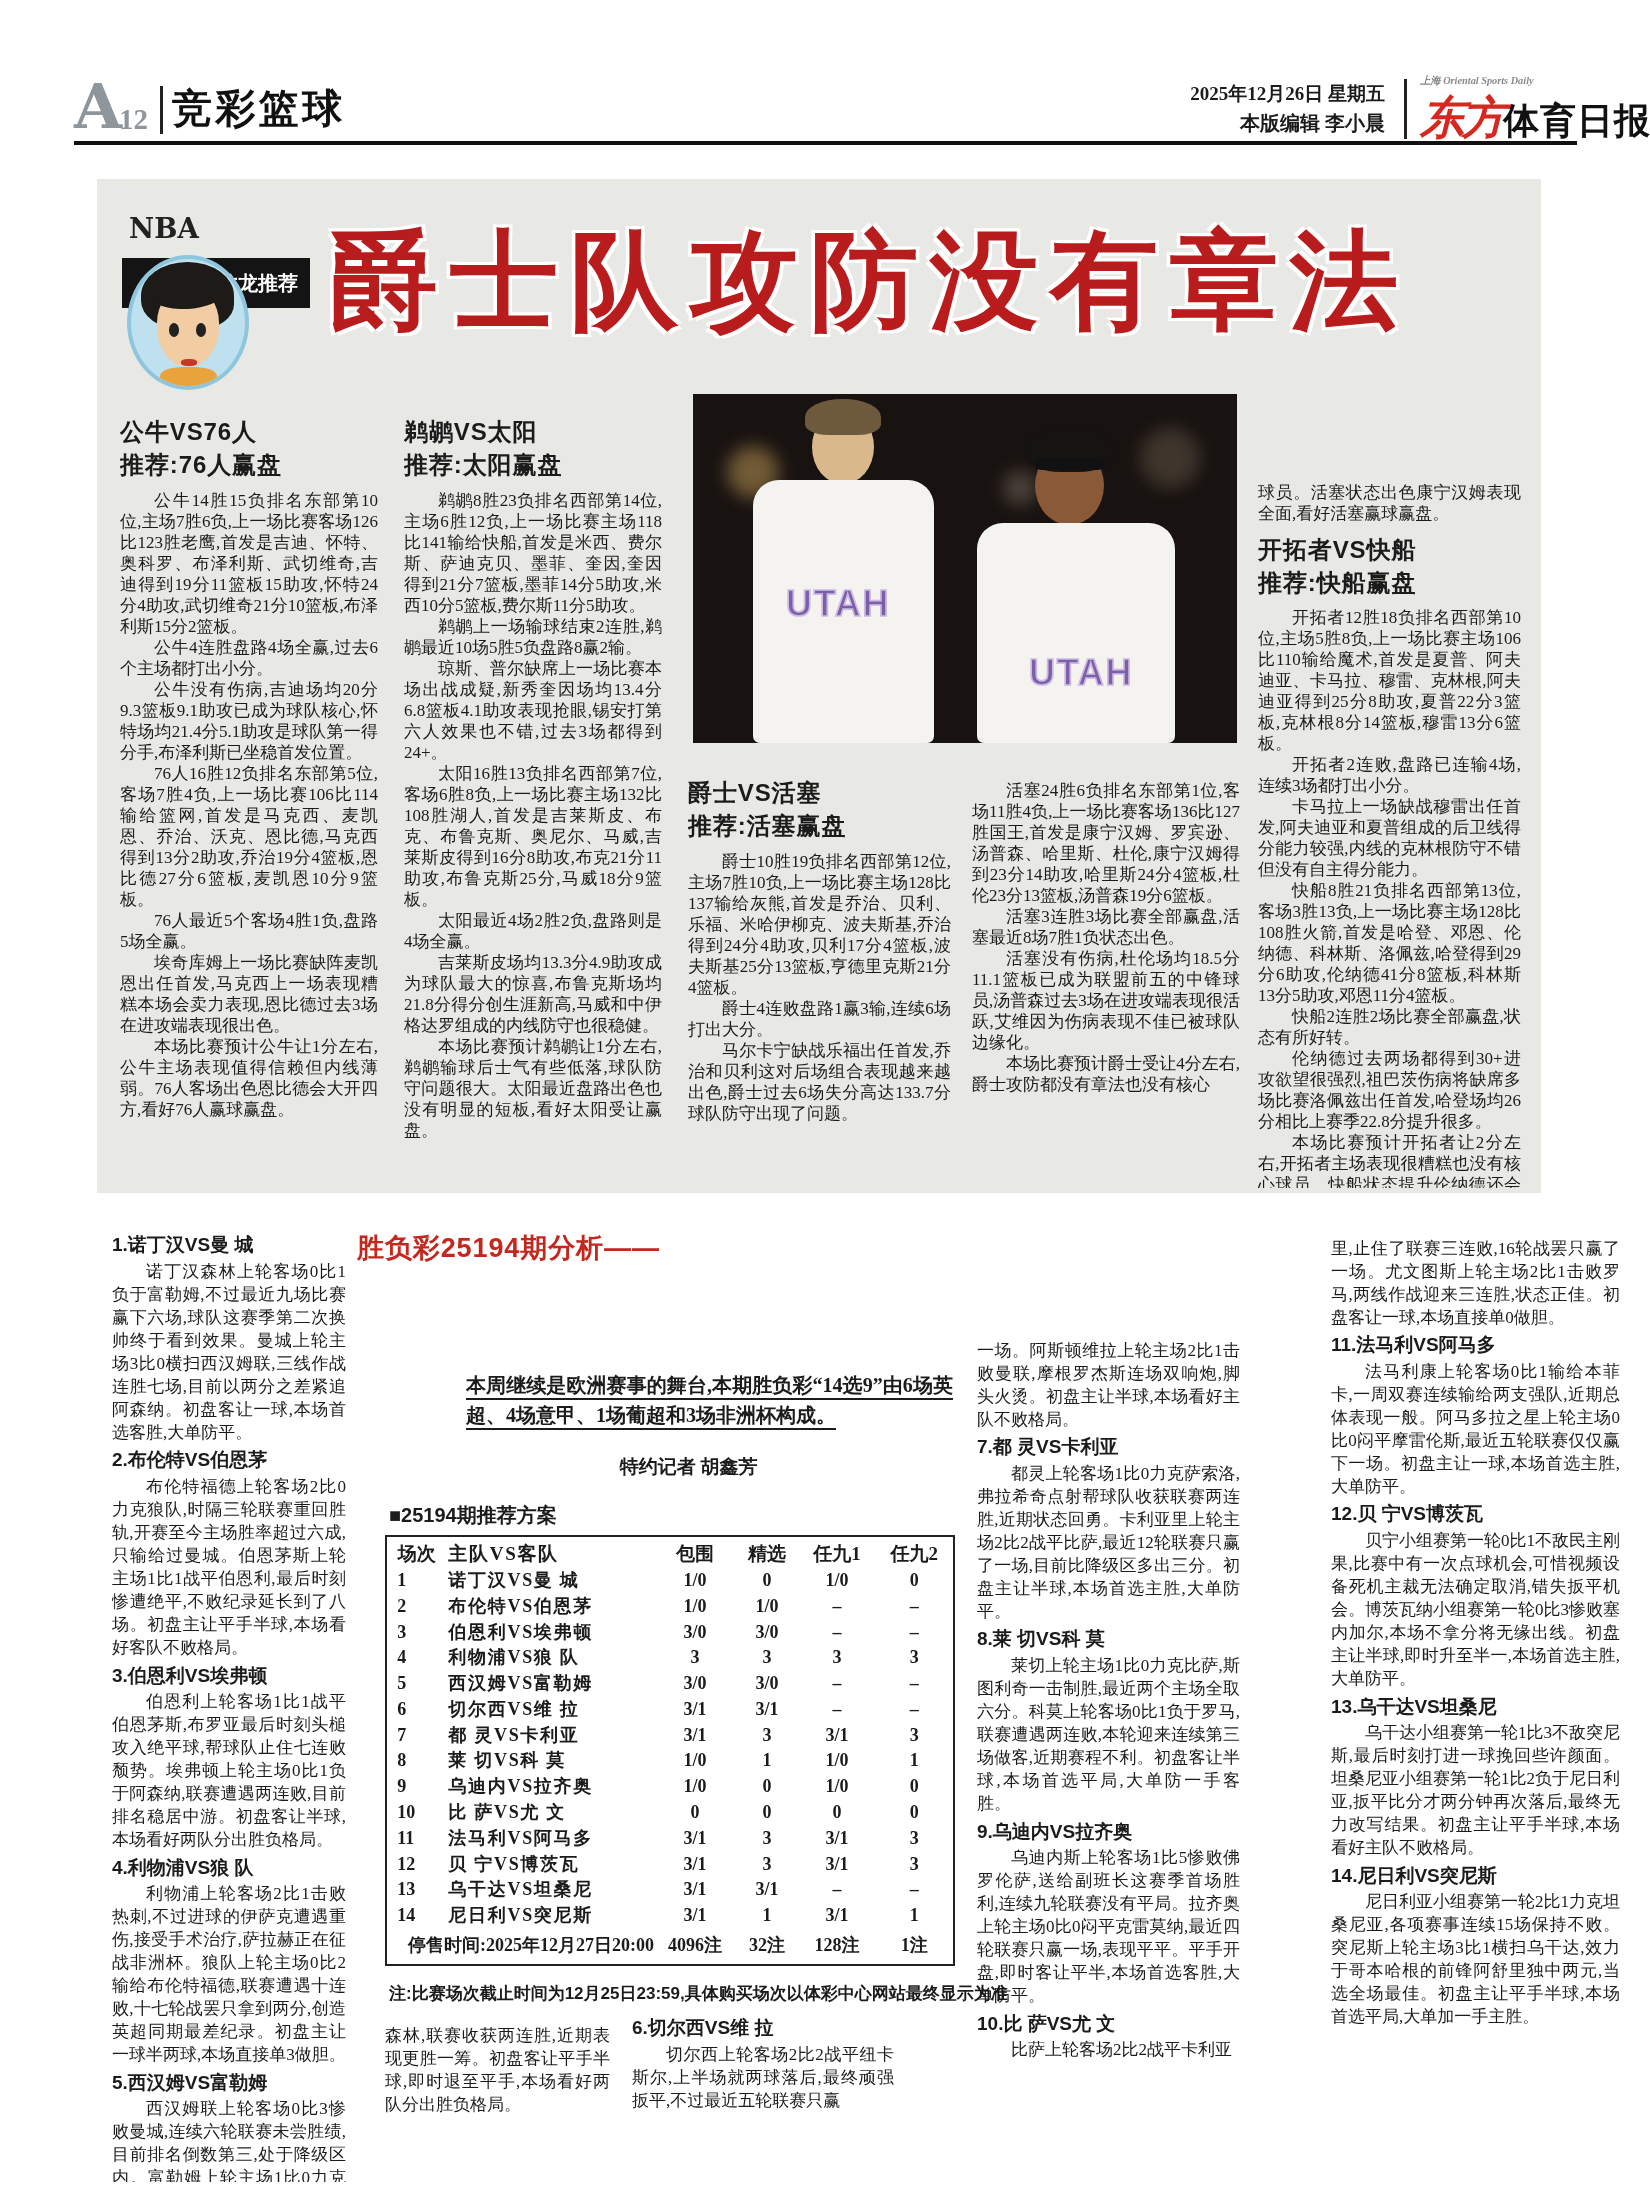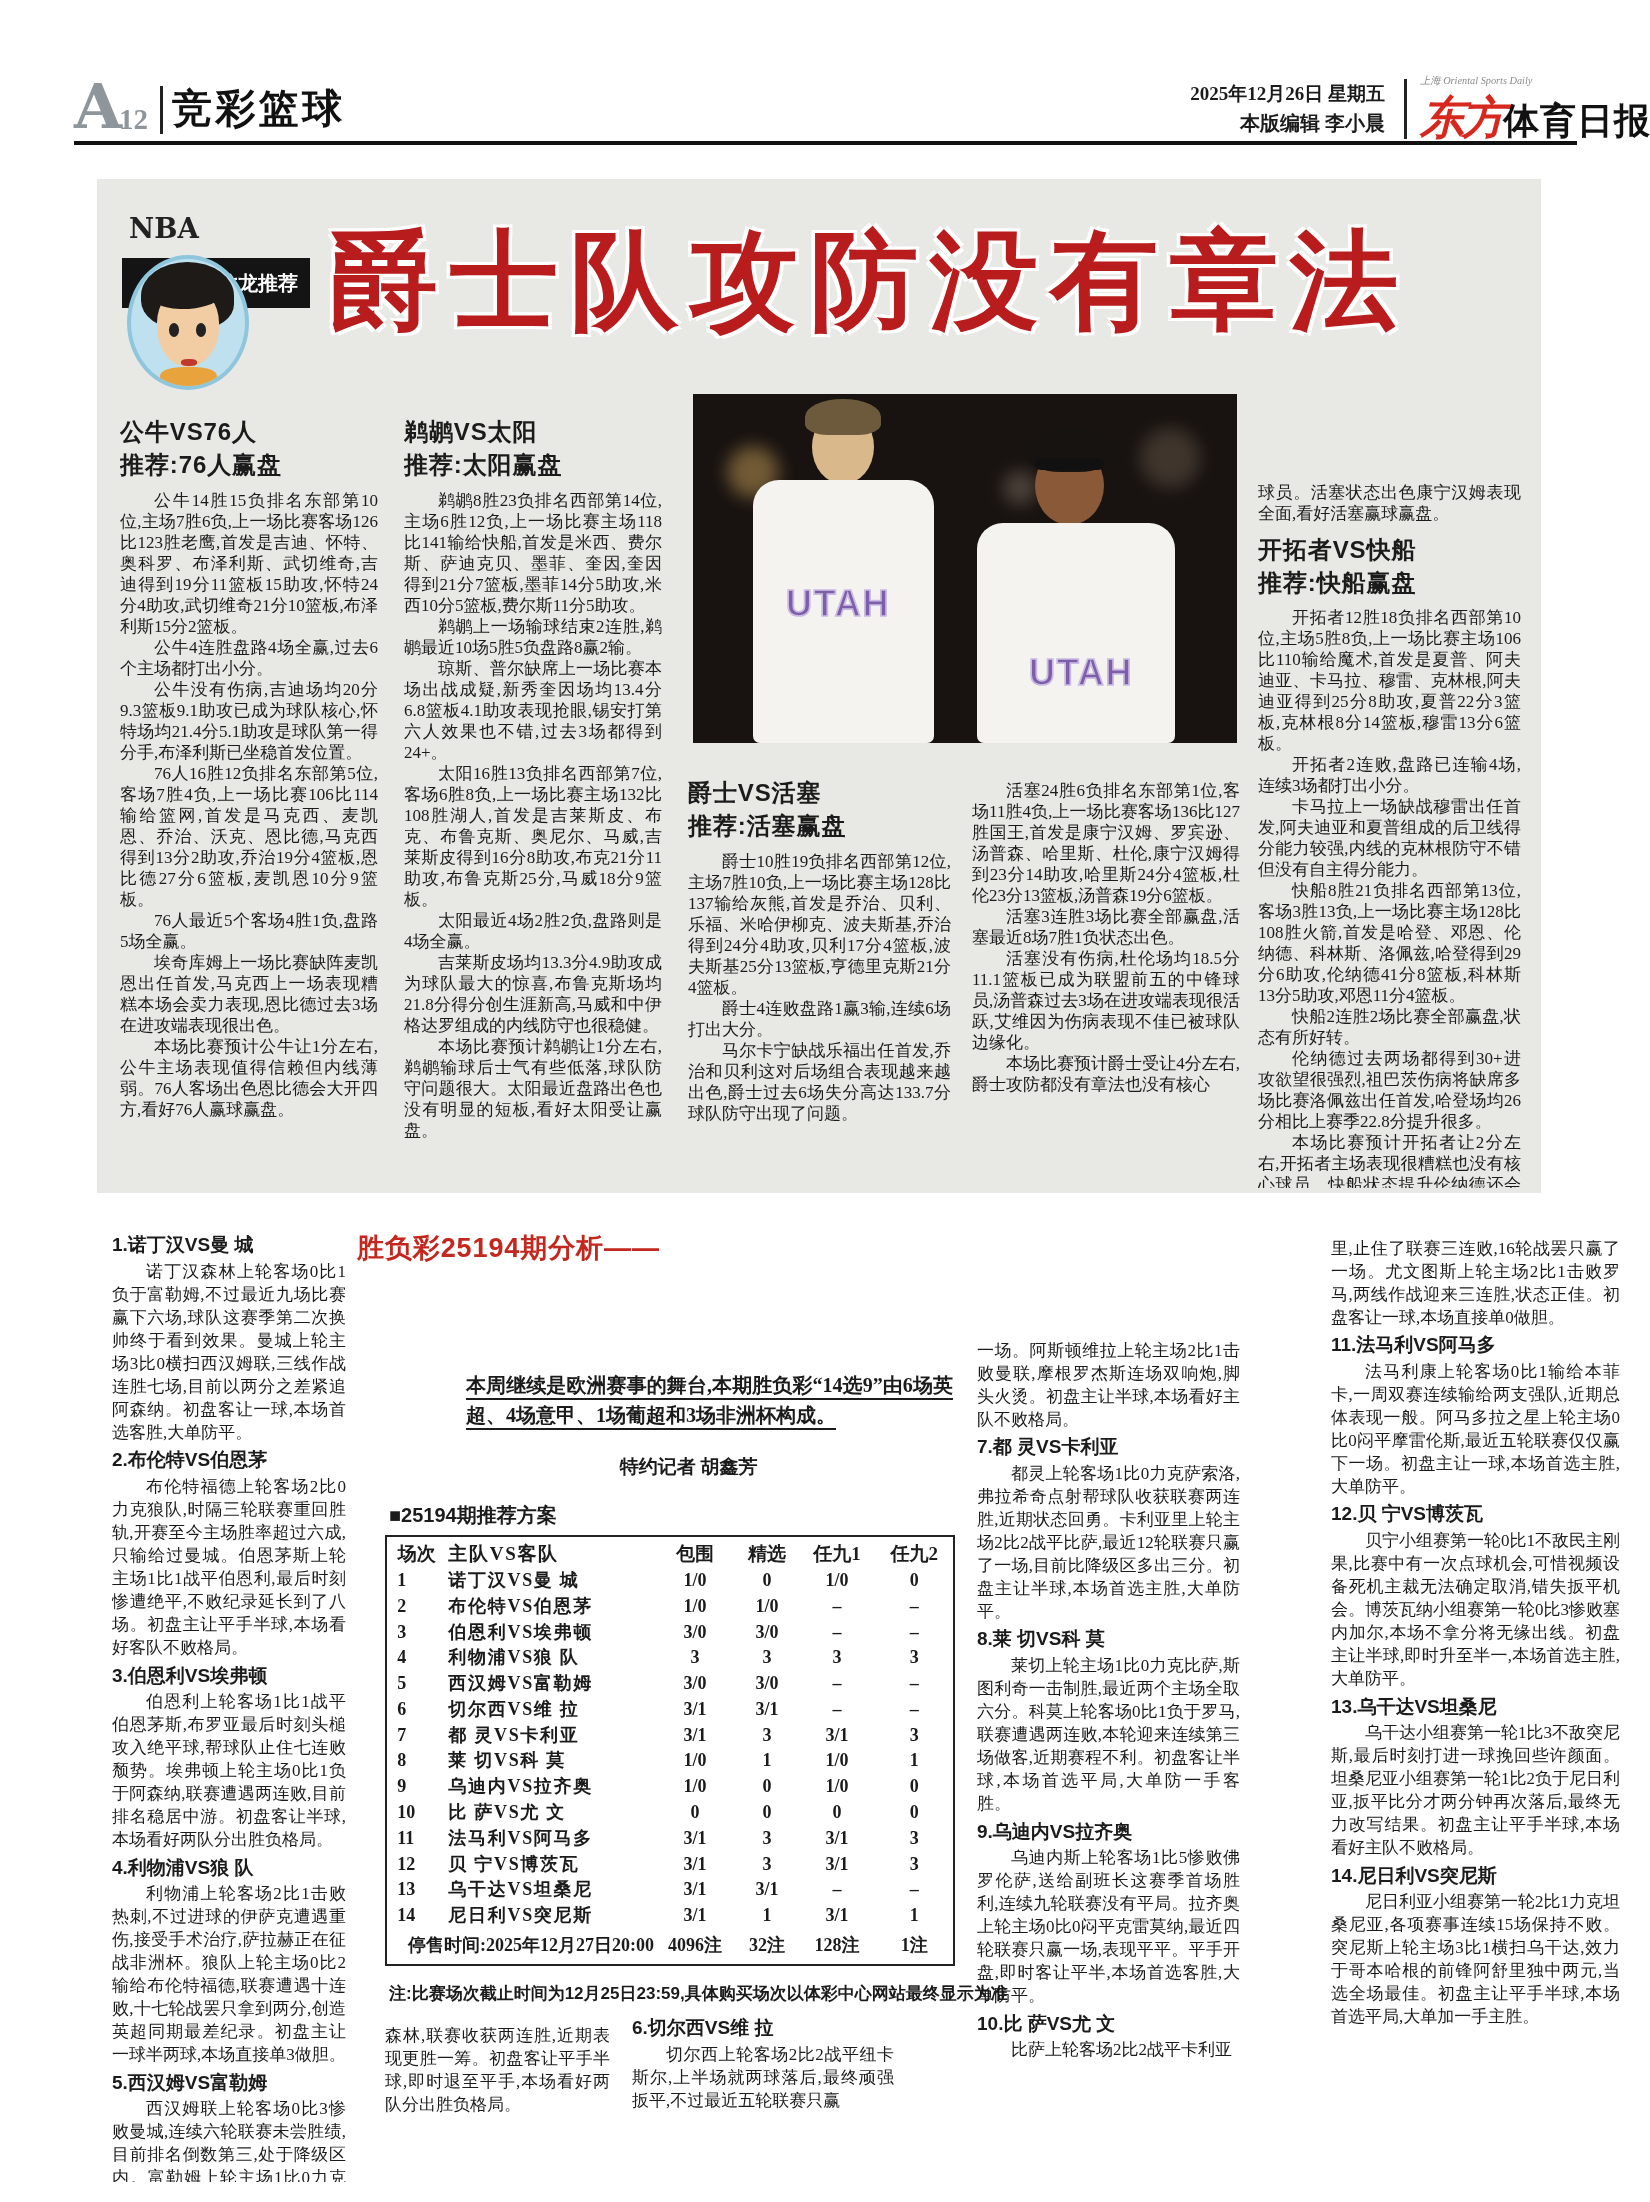--- a/index.html
+++ b/index.html
@@ -11,21 +11,21 @@
   .page-code{left:74px;top:76px;font-family:"DejaVu Serif",serif;font-weight:bold;
              color:#8f969b;font-size:62px;line-height:62px;}
   .page-num{left:119px;top:103px;font-weight:bold;color:#8f969b;font-size:29px;}
   .hdr-divider{left:160px;top:86px;width:2.6px;height:48px;background:#222;}
   .hdr-section{left:172px;top:81px;font-family:Liberation Serif, serif;font-weight:bold;
                font-size:40px;letter-spacing:3.4px;color:#111;}
   .hdr-date{left:1024px;top:79px;width:361px;text-align:right;font-weight:bold;font-size:19px;line-height:29px;}
   .hdr-editor{left:1024px;top:110px;width:361px;text-align:right;font-weight:bold;font-size:20px;}
   .hdr-vline{left:1404px;top:79px;width:2.6px;height:60px;background:#222;}
   .masthead{left:1420px;top:74px;width:159px;}
-  .masthead-en{font-size:10.3px;color:#8a8a8a;font-style:italic;white-space:nowrap;}
+  .masthead-en{font-size:10.3px;color:#8a8a8a;font-style:italic;white-space:nowrap;font-weight:bold;}
   .masthead-cn{white-space:nowrap;}
   .masthead-red{color:#d6281e;font-weight:bold;font-size:45px;font-style:italic;
                 font-family:"Liberation Serif",serif;letter-spacing:-3.4px;}
   .masthead-black{color:#111;font-weight:bold;font-size:36px;letter-spacing:0.9px;
                   font-family:"Liberation Sans",sans-serif;}
   .hdr-rule{left:74px;top:141px;width:1503px;height:4.3px;background:#111;}
 
   
   .nba-box{left:97px;top:179px;width:1444px;height:1014px;background:#e8e8e5;}
   .nba-tag{left:129px;top:212px;font-family:"DejaVu Serif",serif;font-weight:bold;font-size:27.5px;color:#222;}

